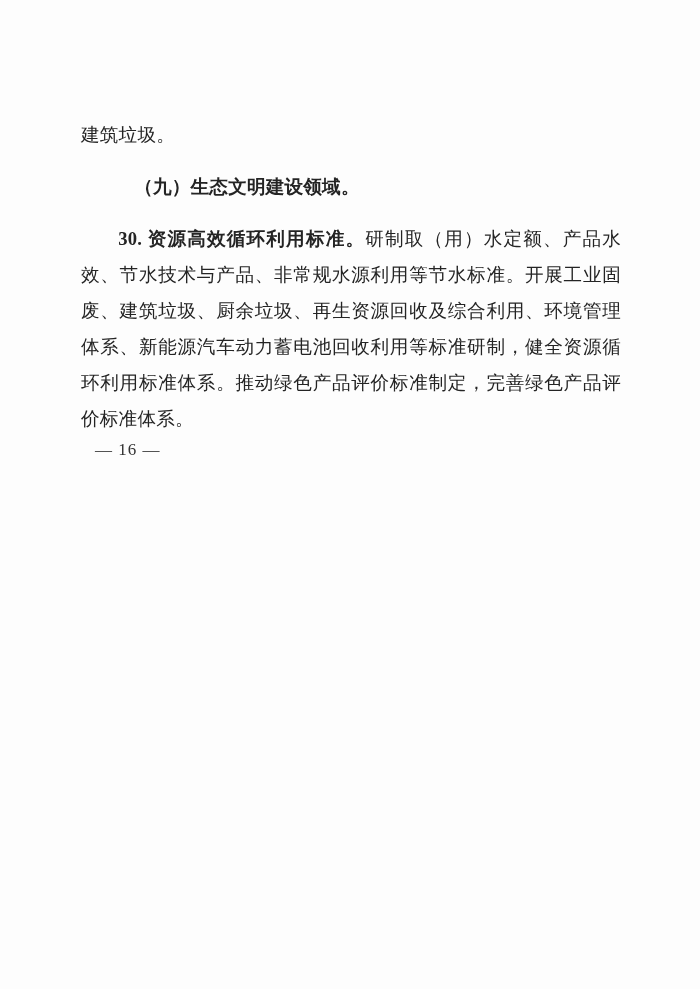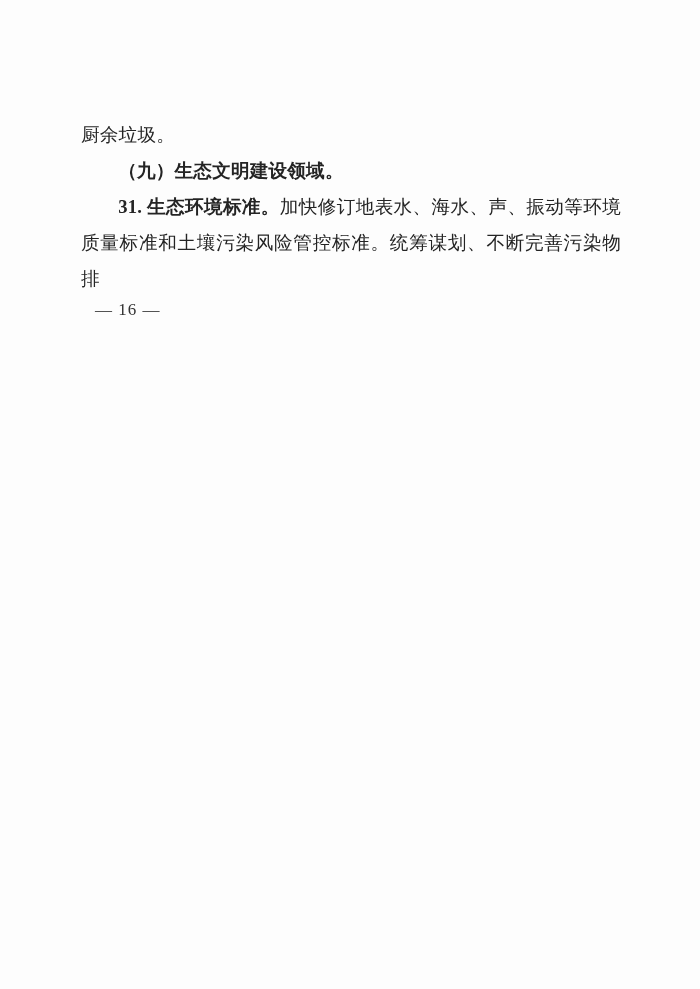--- a/index.html
+++ b/index.html
@@ -26,21 +26,21 @@
     letter-spacing: 0.2px;
   }
   p.para {
     margin: 0;
     text-indent: 2em;
   }
   p.para.no-indent {
     text-indent: 0;
   }
   p.heading {
-    margin: 0;
+    margin: 16px;
     text-indent: 2em;
     font-weight: bold;
   }
   .lead {
     font-weight: 600;
   }
   .footer {
     margin: 0;
     padding-left: 14px;
     font-size: 17px;
@@ -50,25 +50,25 @@
     text-indent: 0;
     letter-spacing: 1px;
   }
 </style>
 </head>
 <body>
 
 <div class="page">
   <div class="content">
 
-    <p class="para no-indent"><span>厨余垃圾。</span></p>
+    <p class="para no-indent"><span>建筑垃圾。</span></p>
 
 
     <p class="heading"><span>（九）生态文明建设领域。</span></p>
 
 
+    <p class="para"><span class="lead">30. 资源高效循环利用标准。</span><span>研制取（用）水定额、产品水效、节水技术与产品、非常规水源利用等节水标准。开展工业固废、建筑垃圾、厨余垃圾、再生资源回收及综合利用、环境管理体系、新能源汽车动力蓄电池回收利用等标准研制，健全资源循环利用标准体系。推动绿色产品评价标准制定，完善绿色产品评价标准体系。</span></p>
 
-    <p class="para"><span class="lead">31. 生态环境标准。</span><span>加快修订地表水、海水、声、振动等环境质量标准和土壤污染风险管控标准。统筹谋划、不断完善污染物排</span></p>
 
     <p class="para no-indent footer"><span>— 16 —</span></p>
 
   </div>
 </div>
 
 </body></html>

